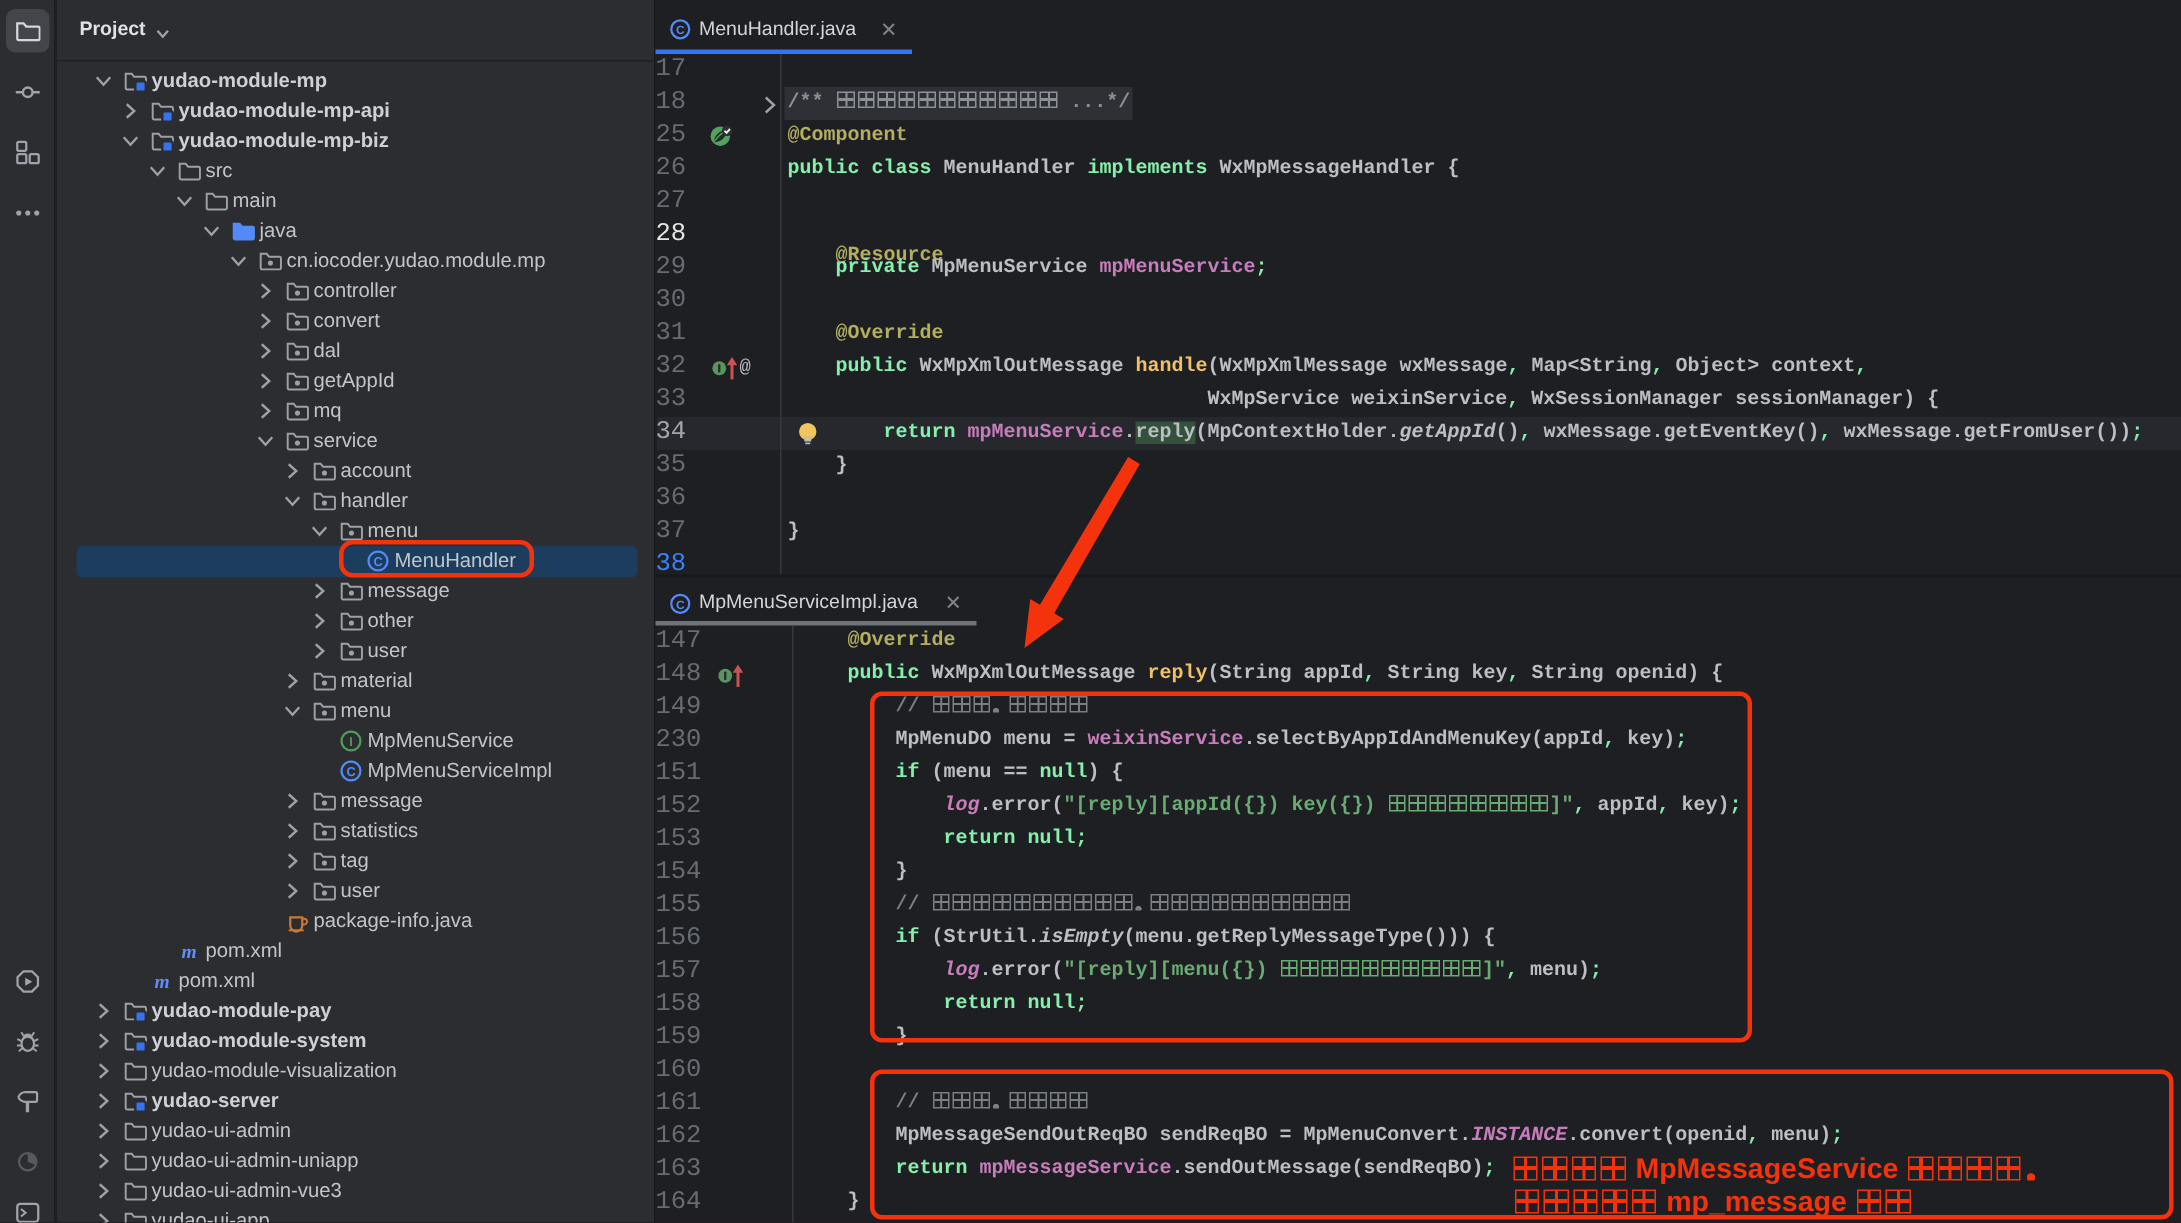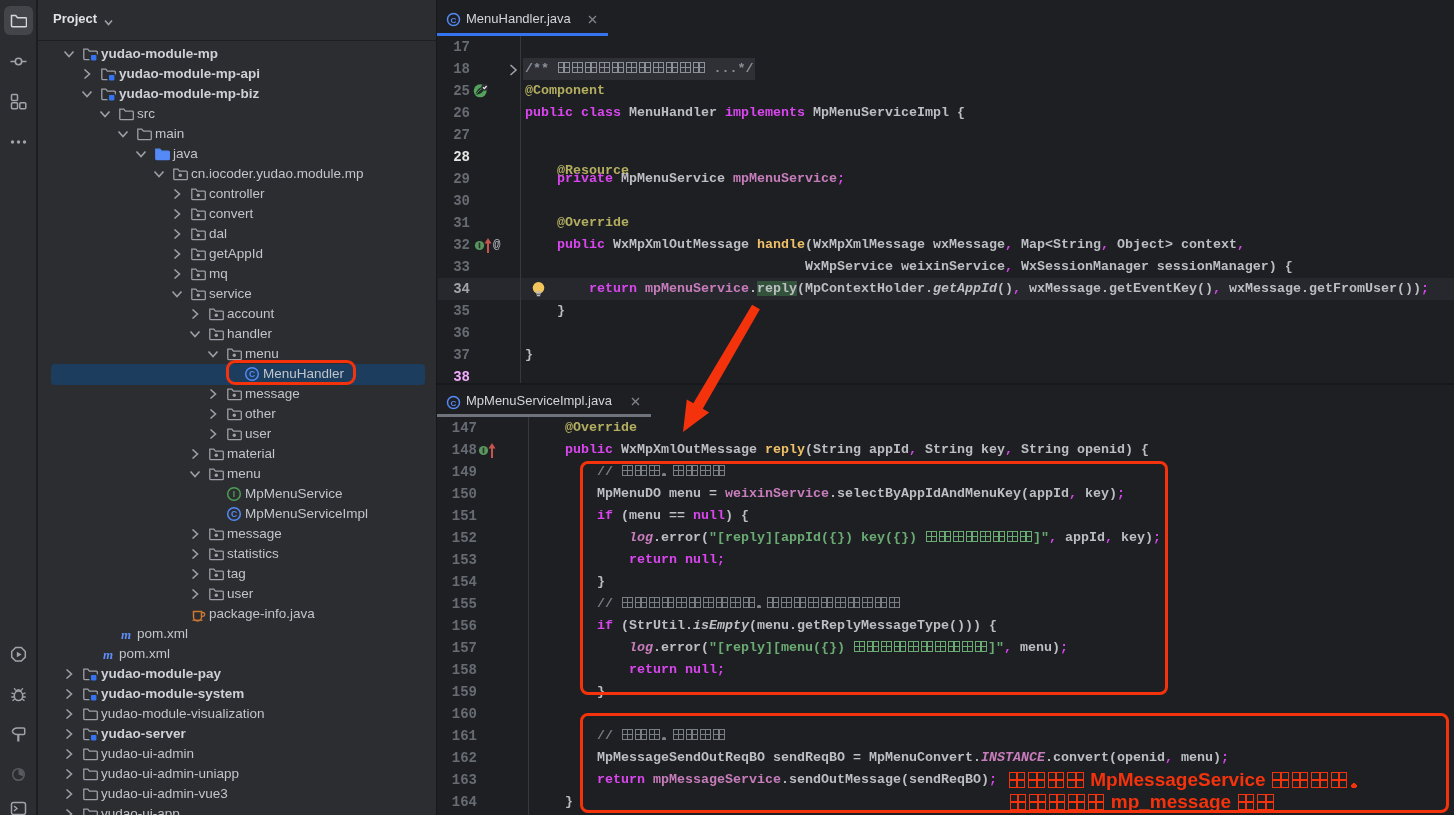--- a/index.html
+++ b/index.html
@@ -4,22 +4,22 @@
 html,body{width:1454px;height:815px;background:#1e1f22;overflow:hidden;position:relative;
  font-family:"Liberation Sans",sans-serif;}
 .abs{position:absolute}
 #strip{position:absolute;left:0;top:0;width:37px;height:815px;background:#2b2d30;border-right:1px solid #1b1c1f}
 #tree{position:absolute;left:38px;top:0;width:399px;height:815px;background:#2b2d30;border-right:1px solid #17181b}
 .trow{position:absolute;height:20px;font-size:13.5px;color:#c1c4ca;white-space:nowrap}
 .trow b{color:#cdd0d6;font-weight:bold}
 #sel{position:absolute;left:51px;top:364px;width:374px;height:21px;background:#1c3d5e;border-radius:4px}
 .code,.gut{font-family:"Liberation Mono",monospace;font-size:13.333px;line-height:22px;
  font-weight:bold;white-space:pre;position:absolute;height:22px}
-.gut{color:#676c74;text-align:right;font-weight:bold;font-size:14px}
-.d{color:#bcbec4}.k{color:#d946ef}.s{color:#6aab73}.c{color:#7a7e85}.an{color:#b3ae60}
+.gut{color:#676c74;text-align:left;font-weight:normal;font-size:17px}
+.d{color:#bcbec4}.k{color:#86efac}.s{color:#6aab73}.c{color:#7a7e85}.an{color:#b3ae60}
 .f{color:#c77dbb}.m{color:#efc069}.it{font-style:italic}
 i.cj{display:inline-block;width:11.5px;height:11.5px;margin:0 1px;vertical-align:-1px;
  border:1.2px solid currentColor;
  background-image:linear-gradient(to right,transparent 44%,currentColor 44%,currentColor 58%,transparent 58%),
  linear-gradient(to bottom,transparent 40%,currentColor 40%,currentColor 56%,transparent 56%)}
 i.cp{display:inline-block;width:10.5px;height:11.5px;vertical-align:-1px;
  background-image:radial-gradient(circle at 3px 10px,currentColor 1.9px,transparent 2.3px)}
 i.cjr{display:inline-block;width:16.5px;height:16px;margin:0 1.5px;vertical-align:-2.2px;
  border:1.55px solid currentColor;
  background-image:linear-gradient(to right,transparent 44%,currentColor 44%,currentColor 58%,transparent 58%),
@@ -383,21 +383,21 @@
 <div class="gut" style="left:437px;top:146px;width:33px;color:#e5e5e5">28</div>
 <div class="gut" style="left:437px;top:168px;width:33px;color:#676c74">29</div>
 <div class="gut" style="left:437px;top:190px;width:33px;color:#676c74">30</div>
 <div class="gut" style="left:437px;top:212px;width:33px;color:#676c74">31</div>
 <div class="gut" style="left:437px;top:234px;width:33px;color:#676c74">32</div>
 <div class="gut" style="left:437px;top:256px;width:33px;color:#676c74">33</div>
 <div class="gut" style="left:437px;top:278px;width:33px;color:#a1a4ab">34</div>
 <div class="gut" style="left:437px;top:300px;width:33px;color:#676c74">35</div>
 <div class="gut" style="left:437px;top:322px;width:33px;color:#676c74">36</div>
 <div class="gut" style="left:437px;top:344px;width:33px;color:#676c74">37</div>
-<div class="gut" style="left:437px;top:366px;width:33px;color:#f0abfc">38</div>
+<div class="gut" style="left:437px;top:366px;width:33px;color:#3b82f6">38</div>
 <svg class="abs" style="left:506px;top:62px;opacity:1.0" width="14" height="14" viewBox="0 0 14 14">
     <path d="M4.5 3 L10 8 L4.5 13" fill="none" stroke="#9da0a8" stroke-width="1.6"></path>
   </svg>
 <svg class="abs" style="left:473px;top:83px;opacity:1.0" width="15" height="15" viewBox="0 0 15 15">
     <circle cx="7.2" cy="7.8" r="6.5" fill="#55a15e"></circle>
     <path d="M2.8 11.8 C3.2 7.2 6.5 4 11.5 3.6 C11.2 8.6 8 11.6 2.8 11.8 z" fill="#1f2e22"></path>
     <path d="M2.8 11.8 C5.2 8.2 8 5.8 11.5 3.6" stroke="#55a15e" stroke-width="0.9" fill="none"></path>
     <circle cx="11.8" cy="4.2" r="3.5" fill="#2b2d30"></circle>
     <path d="M10 4.2 l1.4 1.4 l2.2 -2.6" stroke="#e8eaee" stroke-width="1.3" fill="none"></path>
   </svg>
@@ -409,21 +409,21 @@
     <path d="M5 17 V5" stroke="#c75450" stroke-width="2"></path>
     <path d="M1.5 7.5 L5 2 L8.5 7.5 z" fill="#c75450"></path>
   </svg>
 <div class="abs" style="left:493px;top:234px;font-family:'Liberation Mono',monospace;font-size:12.5px;line-height:22px;color:#b6bac2">@</div>
 <svg class="abs" style="left:531px;top:281px;opacity:1.0" width="15" height="16" viewBox="0 0 15 16">
     <circle cx="7.5" cy="6.8" r="5.8" fill="#f2c55c"></circle>
     <path d="M4.6 10.8 H10.4 M5.2 12.8 H9.8 M5.8 14.6 H9.2" stroke="#b8b9bd" stroke-width="1.2"></path>
   </svg>
 <div class="code" style="left:525px;top:58px"><span class="c" style="color:#8c9199">/** <i class="cj"></i><i class="cj"></i><i class="cj"></i><i class="cj"></i><i class="cj"></i><i class="cj"></i><i class="cj"></i><i class="cj"></i><i class="cj"></i><i class="cj"></i><i class="cj"></i> ...*/</span></div>
 <div class="code" style="left:525px;top:80px"><span class="an">@Component</span></div>
-<div class="code" style="left:525px;top:102px"><span class="k">public class</span><span class="d"> MenuHandler </span><span class="k">implements</span><span class="d"> MpMenuServiceImpl {</span></div>
+<div class="code" style="left:525px;top:102px"><span class="k">public class</span><span class="d"> MenuHandler </span><span class="k">implements</span><span class="d"> WxMpMessageHandler {</span></div>
 <div class="code" style="left:525px;top:160px"><span class="d">    </span><span class="an">@Resource</span></div>
 <div class="code" style="left:525px;top:168px"><span class="d">    </span><span class="k">private</span><span class="d"> MpMenuService </span><span class="f">mpMenuService</span><span class="k">;</span></div>
 <div class="code" style="left:525px;top:212px"><span class="d">    </span><span class="an">@Override</span></div>
 <div class="code" style="left:525px;top:234px"><span class="d">    </span><span class="k">public</span><span class="d"> WxMpXmlOutMessage </span><span class="m">handle</span><span class="d">(WxMpXmlMessage wxMessage</span><span class="k">,</span><span class="d"> Map&lt;String</span><span class="k">,</span><span class="d"> Object&gt; context</span><span class="k">,</span></div>
 <div class="code" style="left:525px;top:256px"><span class="d">                                   WxMpService weixinService</span><span class="k">,</span><span class="d"> WxSessionManager sessionManager) {</span></div>
 <div class="code" style="left:525px;top:278px"><span class="d">        </span><span class="k">return</span><span class="d"> </span><span class="f">mpMenuService</span><span class="d">.</span><span class="d" style="background:#33523b">reply</span><span class="d">(MpContextHolder.</span><span class="it d">getAppId</span><span class="d">()</span><span class="k">,</span><span class="d"> wxMessage.getEventKey()</span><span class="k">,</span><span class="d"> wxMessage.getFromUser())</span><span class="k">;</span></div>
 <div class="code" style="left:525px;top:300px"><span class="d">    }</span></div>
 <div class="code" style="left:525px;top:344px"><span class="d">}</span></div>
 <div class="abs" style="left:437px;top:383px;width:1017px;height:2px;background:#17181b"></div>
 <svg class="abs" style="left:446px;top:395px;opacity:1.0" width="15" height="15" viewBox="0 0 15 15">
@@ -432,21 +432,21 @@
   </svg>
 <div class="tab" style="left:466px;top:393px">MpMenuServiceImpl.java</div>
 <svg class="abs" style="left:630px;top:396px;opacity:1.0" width="11" height="11" viewBox="0 0 11 11">
     <path d="M2 2 L9 9 M9 2 L2 9" stroke="#7e828a" stroke-width="1.4"></path>
   </svg>
 <div class="abs" style="left:437px;top:414px;width:214px;height:3px;background:#6e737c"></div>
 <div class="abs" style="left:528px;top:417px;width:1px;height:398px;background:#35383d"></div>
 <div class="gut" style="left:437px;top:417px;width:40px">147</div>
 <div class="gut" style="left:437px;top:439px;width:40px">148</div>
 <div class="gut" style="left:437px;top:461px;width:40px">149</div>
-<div class="gut" style="left:437px;top:483px;width:40px">150</div>
+<div class="gut" style="left:437px;top:483px;width:40px">230</div>
 <div class="gut" style="left:437px;top:505px;width:40px">151</div>
 <div class="gut" style="left:437px;top:527px;width:40px">152</div>
 <div class="gut" style="left:437px;top:549px;width:40px">153</div>
 <div class="gut" style="left:437px;top:571px;width:40px">154</div>
 <div class="gut" style="left:437px;top:593px;width:40px">155</div>
 <div class="gut" style="left:437px;top:615px;width:40px">156</div>
 <div class="gut" style="left:437px;top:637px;width:40px">157</div>
 <div class="gut" style="left:437px;top:659px;width:40px">158</div>
 <div class="gut" style="left:437px;top:681px;width:40px">159</div>
 <div class="gut" style="left:437px;top:703px;width:40px">160</div>

